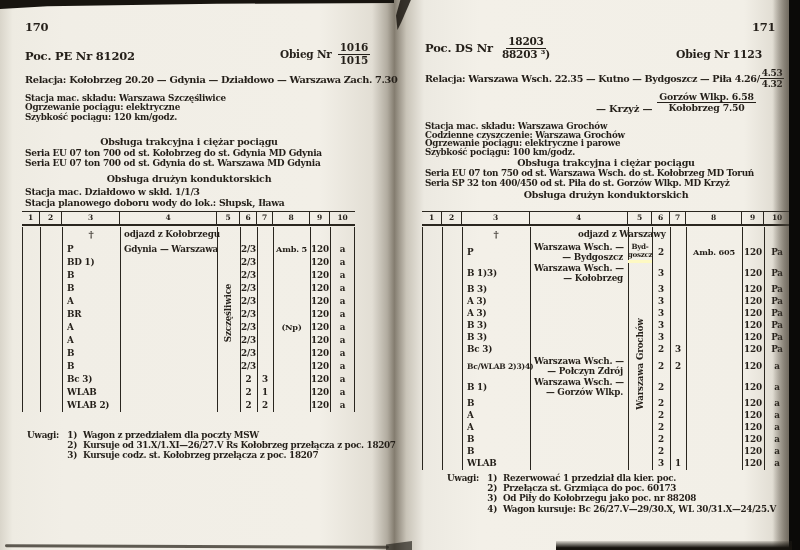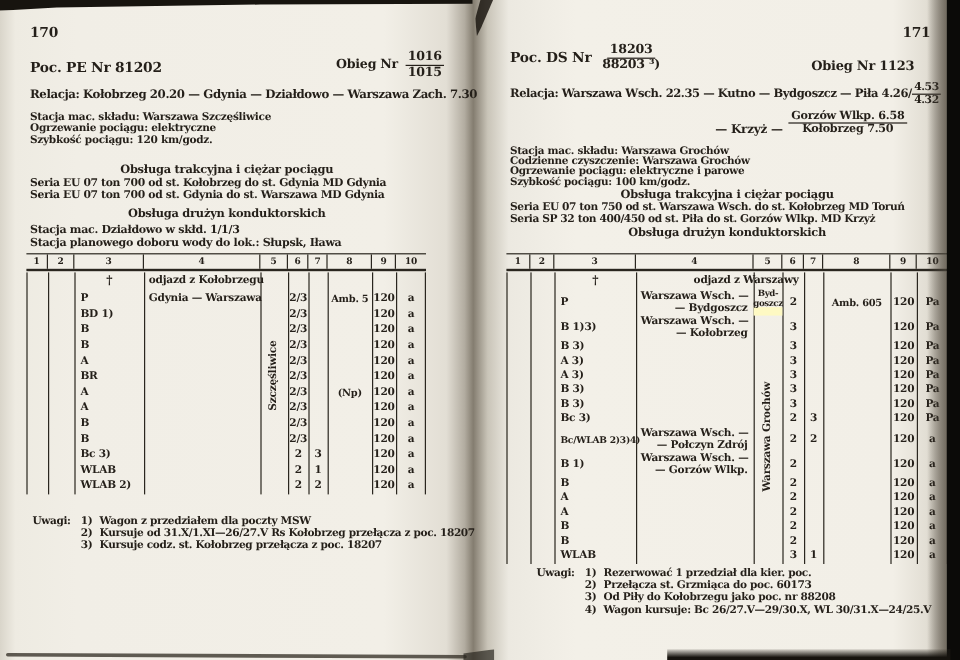--- a/index.html
+++ b/index.html
@@ -67,21 +67,21 @@
   .th.last{border-right:none;}
   .tbody{position:relative;margin-top:1px;}
   .vline{position:absolute;top:0;bottom:0;width:1px;background:#2a261f;}
   .cell{position:absolute;box-sizing:border-box;display:flex;flex-direction:column;justify-content:center;
         font-size:8.8px;line-height:9.6px;white-space:nowrap;}
   .cell.c3{padding-left:5px;align-items:flex-start;}
   .cell.c3.dagger{align-items:center;padding-left:0;font-size:10px;}
   .cell.c4{padding-left:4px;align-items:stretch;}
   .cell.c4 .l0{text-align:left;}
   .cell.c4 .l1{text-align:right;padding-right:5px;}
-  .cell.c5{align-items:center;font-size:7.2px;line-height:8px;border-bottom:7px solid #fef9c3;letter-spacing:-0.3px;}
+  .cell.c5{align-items:center;font-size:7.2px;line-height:8px;border-bottom:3px solid #fef9c3;letter-spacing:-0.3px;}
   .cell.c6,.cell.c7,.cell.c9,.cell.c10{align-items:center;}
   .cell.c8{align-items:center;font-size:8.2px;}
   .vlabel{position:absolute;display:flex;align-items:center;justify-content:center;}
   .vlabel span{transform:rotate(-90deg);white-space:nowrap;font-size:8.8px;letter-spacing:-0.2px;}
 
   .uwagi{position:absolute;font-size:8.8px;line-height:10.2px;letter-spacing:-0.3px;}
   .u-left{left:27px;top:430px;} .u-right{left:447px;top:473px;}
   .ulabel{position:absolute;left:0;top:0;}
   .uitems{margin-left:37px;}
   .uitem{display:flex;}

